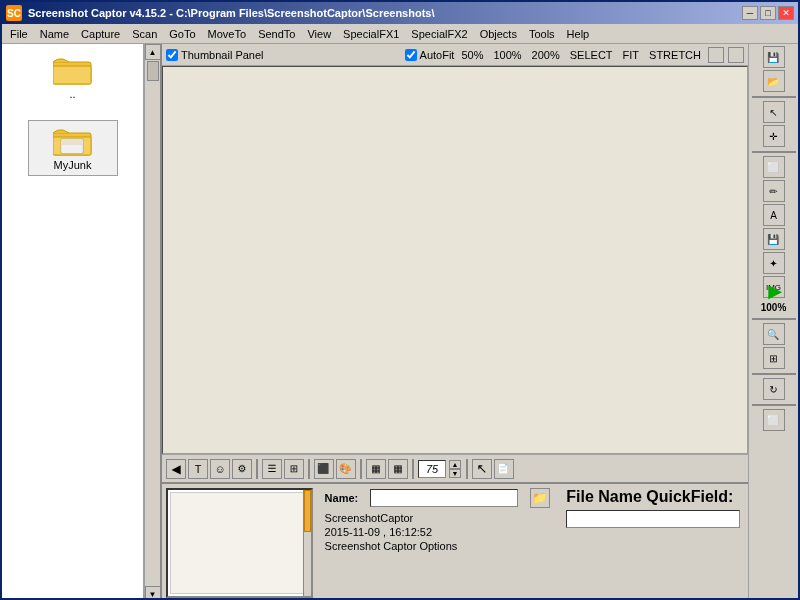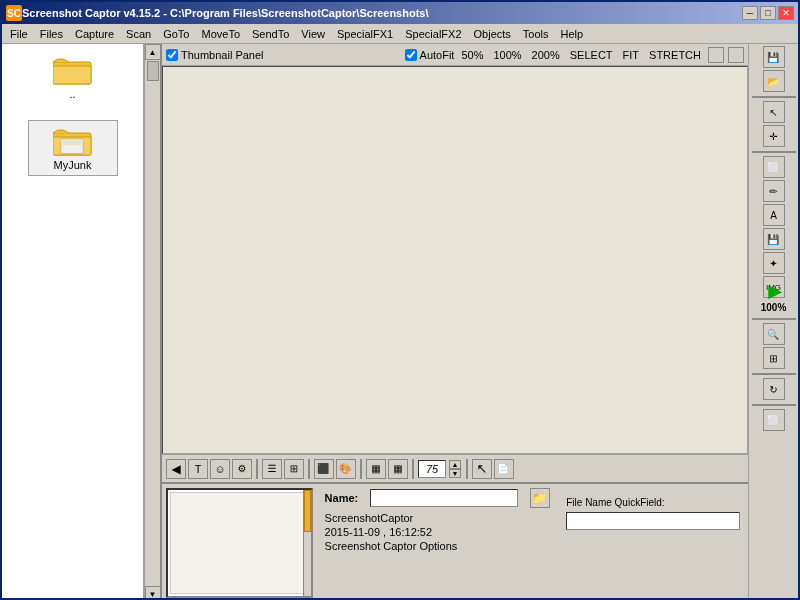--- a/index.html
+++ b/index.html
@@ -18,21 +18,21 @@
       color: white;
       height: 22px;
       display: flex;
       align-items: center;
       padding: 0 4px;
       justify-content: space-between;
     }
     #titlebar-left {
       display: flex;
       align-items: center;
-      gap: 0;
+      gap: 6px;
       font-size: 11px;
       font-weight: bold;
     }
     #titlebar-icon {
       width: 16px;
       height: 16px;
       background: #ff8c00;
       border-radius: 2px;
       display: flex;
       align-items: center;
@@ -277,24 +277,23 @@
     }
     .file-info-item {
       font-size: 11px;
       color: #000;
     }
     #quickfield-area {
       width: 200px;
       padding: 4px 8px;
     }
     #quickfield-label {
-      font-size: 10px;
-      font-weight: normal;
+      font-size: 16px;
+      font-weight: bold;
       margin-bottom: 4px;
-      margin-top: 9px;
     }
     #quickfield-input {
       width: 100%;
       height: 18px;
       border: 1px inset #888;
       background: white;
       font-size: 11px;
       padding: 1px 2px;
     }
     input[type="checkbox"] {
@@ -314,21 +313,21 @@
   </div>
   <div id="titlebar-controls">
     <div class="title-btn">─</div>
     <div class="title-btn">□</div>
     <div class="title-btn" style="background:#ff4444;color:white;">✕</div>
   </div>
 </div>
 
 <div id="menubar">
     <span class="menu-item">File</span>
-    <span class="menu-item">Files</span>
+    <span class="menu-item">Name</span>
     <span class="menu-item">Capture</span>
     <span class="menu-item">Scan</span>
     <span class="menu-item">GoTo</span>
     <span class="menu-item">MoveTo</span>
     <span class="menu-item">SendTo</span>
     <span class="menu-item">View</span>
     <span class="menu-item">SpecialFX1</span>
     <span class="menu-item">SpecialFX2</span>
     <span class="menu-item">Objects</span>
     <span class="menu-item">Tools</span>

